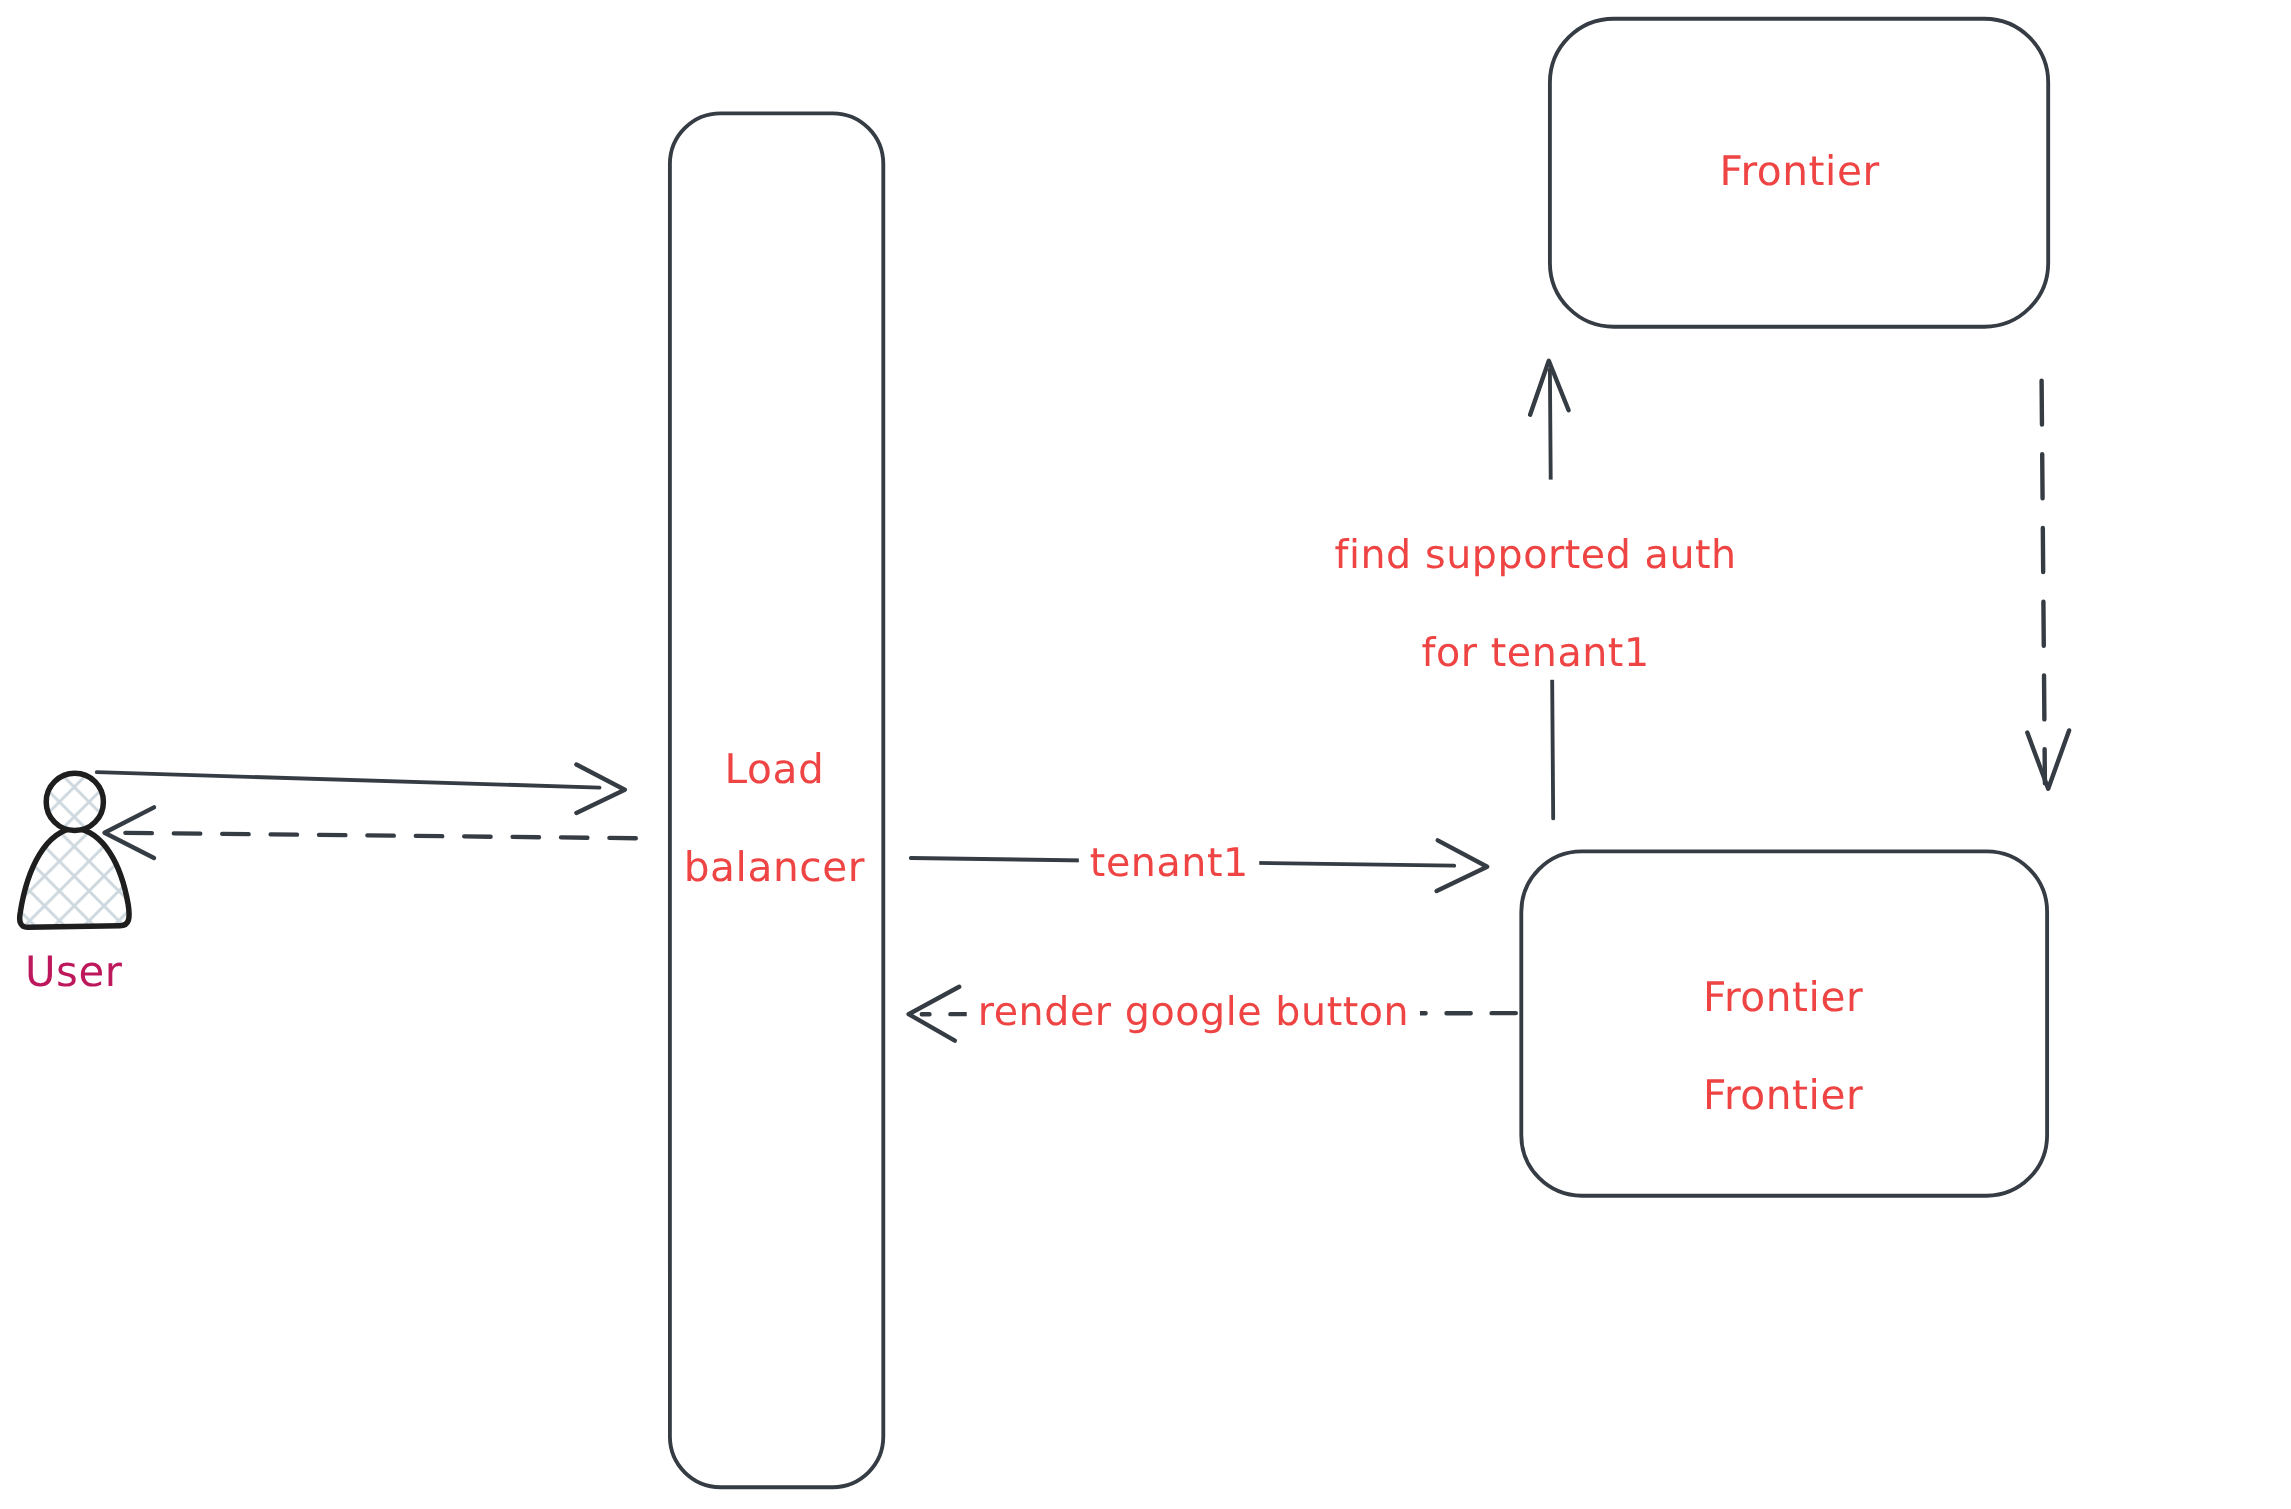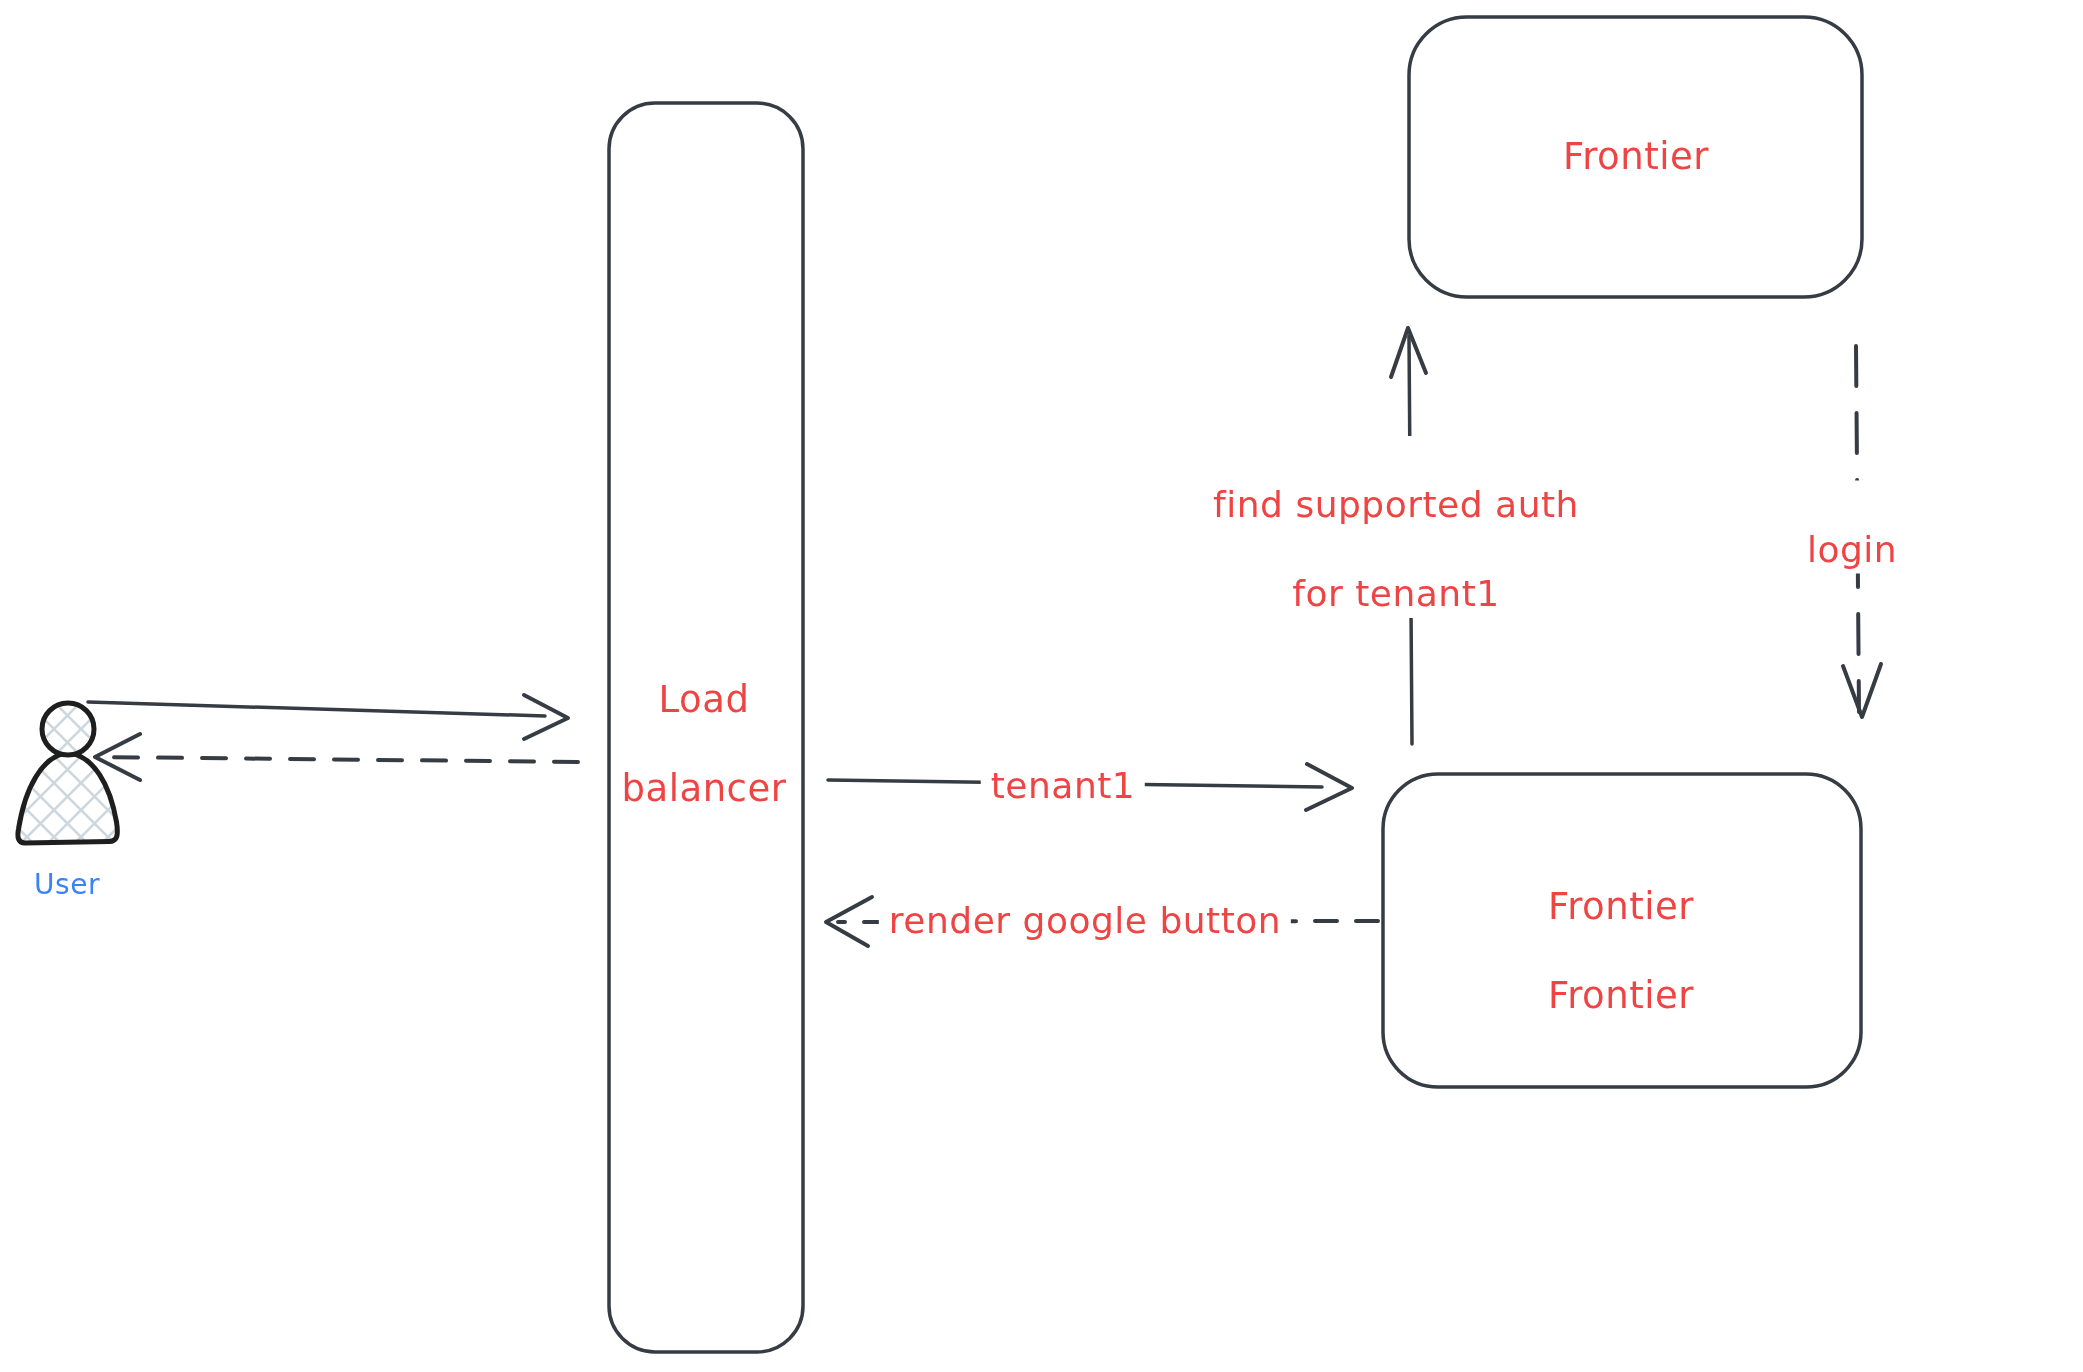--- a/index.html
+++ b/index.html
@@ -18,21 +18,21 @@
     font-size:36px;
     line-height:45px;
     white-space:nowrap;
     text-align:center;
     z-index:2;
     letter-spacing:0.5px;
   }
   .lbl span{display:block;margin-top:44px;}
   .on-line{background:#ffffff;padding:2px 10px;}
   .node-label{font-size:37px;}
-  .actor-label{color:#3b82f6;font-size:28px;text-align:right;}
+  .actor-label{color:#be185d;font-size:38px;text-align:right;}
 </style>
 </head>
 <body>
 
 <div id="canvas">
 
   <svg id="shapes" width="2083" height="1372" viewBox="0 0 2083 1372">
     <defs>
       <pattern id="hatch" patternUnits="userSpaceOnUse" width="27" height="27">
         <rect x="0" y="0" width="27" height="27" fill="#ffffff"></rect>
@@ -105,16 +105,15 @@
   <div class="lbl on-line" style="left:1063px;top:785px;">tenant1</div>
 
   <div class="lbl on-line" style="left:1085px;top:920px;">render google button</div>
 
   <div class="lbl on-line" style="left:1396px;top:527px;">
     <span>find supported auth</span>
     <span>for tenant1</span>
   </div>
 
   <div class="lbl on-line" style="left:1852px;top:527px;">
-    <span>login</span>
   </div>
 
 </div>
 
 </body></html>

